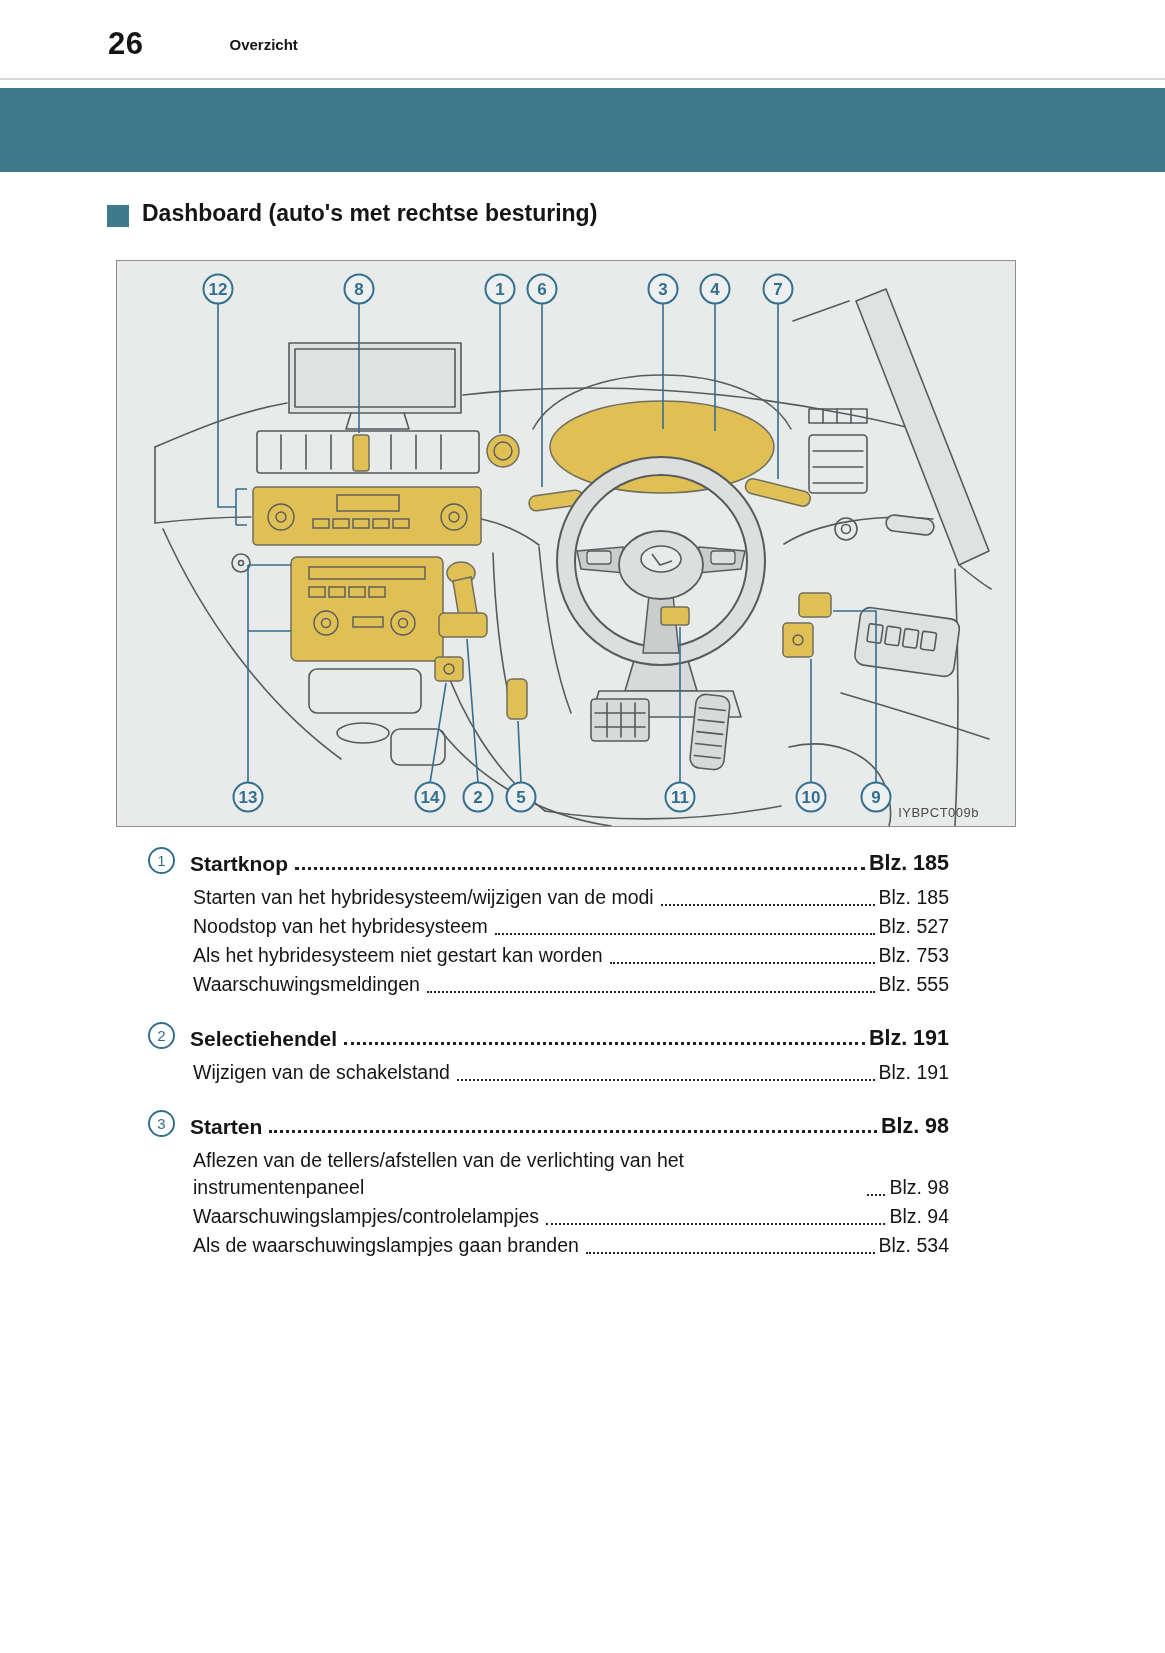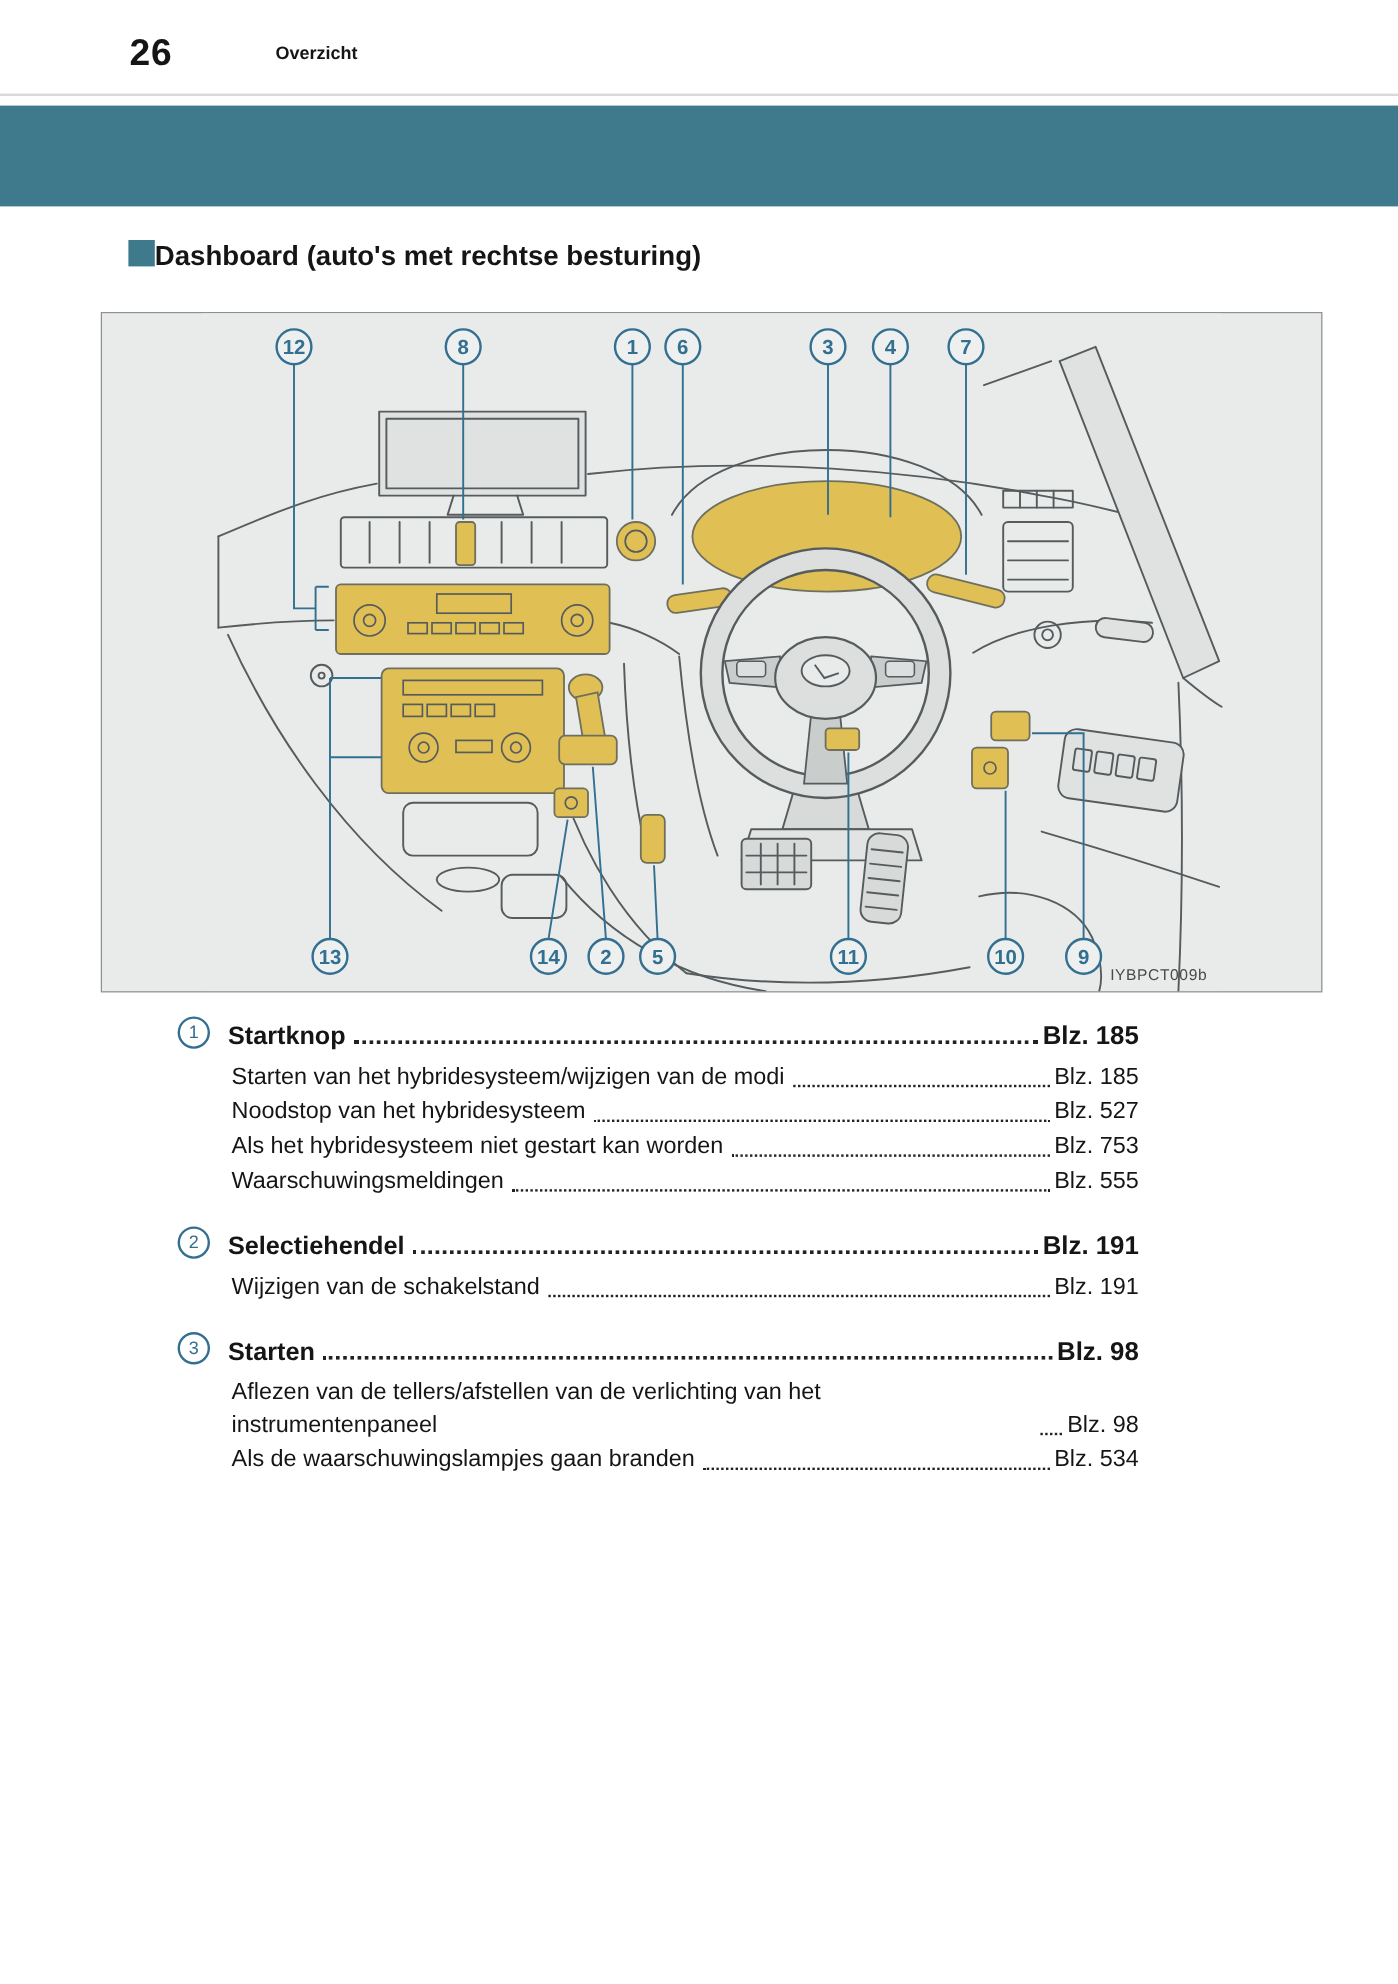--- a/index.html
+++ b/index.html
@@ -8,26 +8,26 @@
     height:1653px; background:#ffffff; position:relative; overflow:hidden;
     font-family:"Liberation Sans", sans-serif; color:#151515;
   }
   
   .page-head { display:flex; align-items:center; padding:26px 0 0 108px; }
   .page-num { font-size:31px; font-weight:700; letter-spacing:.5px; }
   .section-name { font-size:15px; font-weight:700; margin-left:86px; }
   .head-rule { height:2px; background:#d9d9d9; margin-top:16px; }
   .teal-band { height:84px; background:#3E7A8B; margin-top:8px; }
   
-  .doc-heading { display:flex; align-items:flex-start; margin:28px 0 0 107px; }
+  .doc-heading { display:flex; align-items:flex-end; gap:13px; margin:28px 0 0 107px; }
   .heading-square { width:22px; height:22px; background:#3E7A8B; flex:none; }
   .heading-text { font-size:23px; font-weight:700; }
   
   .figure-box {
-    position:relative; margin:33px 0 0 84px; width:1018px; height:567px;
+    position:relative; margin:33px 0 0 116px; width:900px; height:567px;
     border:1px solid #8f8f8f; background:#e9ebea;
   }
   .figure-box svg { display:block; width:100%; height:100%; }
   .callout circle { fill:#edf0ef; stroke:#336F90; stroke-width:2; }
   .callout text {
     fill:#336F90; font-size:17px; font-weight:600; text-anchor:middle;
     font-family:"Liberation Sans", sans-serif;
   }
   .leader-lines { stroke:#336F90; stroke-width:1.6; fill:none; }
   .fig-code {
@@ -319,20 +319,25 @@
         <span class="title">Starten</span>
         <span class="leader"></span>
         <span class="pageref">Blz. 98</span>
       </div>
       <div class="row row-sub">
         <span class="label">Aflezen van de tellers/afstellen van de verlichting van het instrumentenpaneel</span>
         <span class="leader"></span>
         <span class="pageref">Blz. 98</span>
       </div>
       <div class="row row-sub">
+        <span class="label">Waarschuwingslampjes/controlelampjes</span>
+        <span class="leader"></span>
+        <span class="pageref">Blz. 94</span>
+      </div>
+      <div class="row row-sub">
         <span class="label">Als de waarschuwingslampjes gaan branden</span>
         <span class="leader"></span>
         <span class="pageref">Blz. 534</span>
       </div>
     </div>
 
   </section>
 </div>
 
 </body></html>

